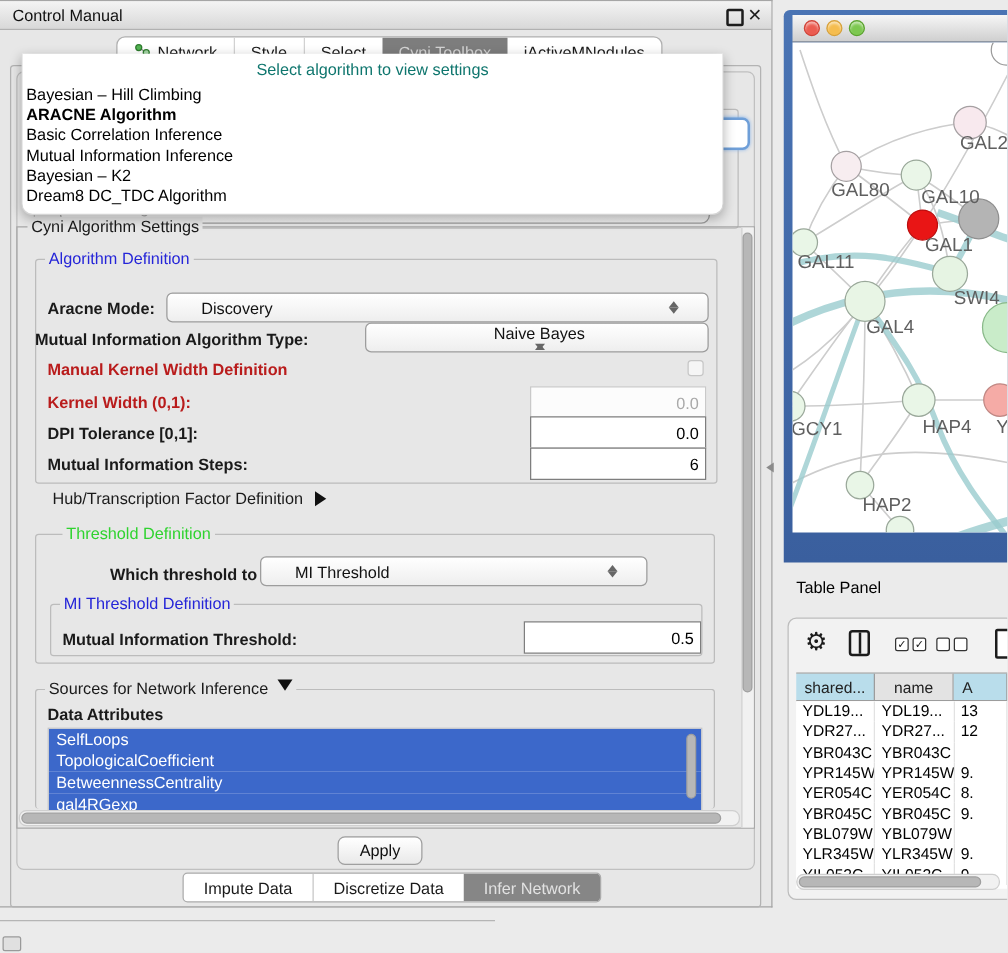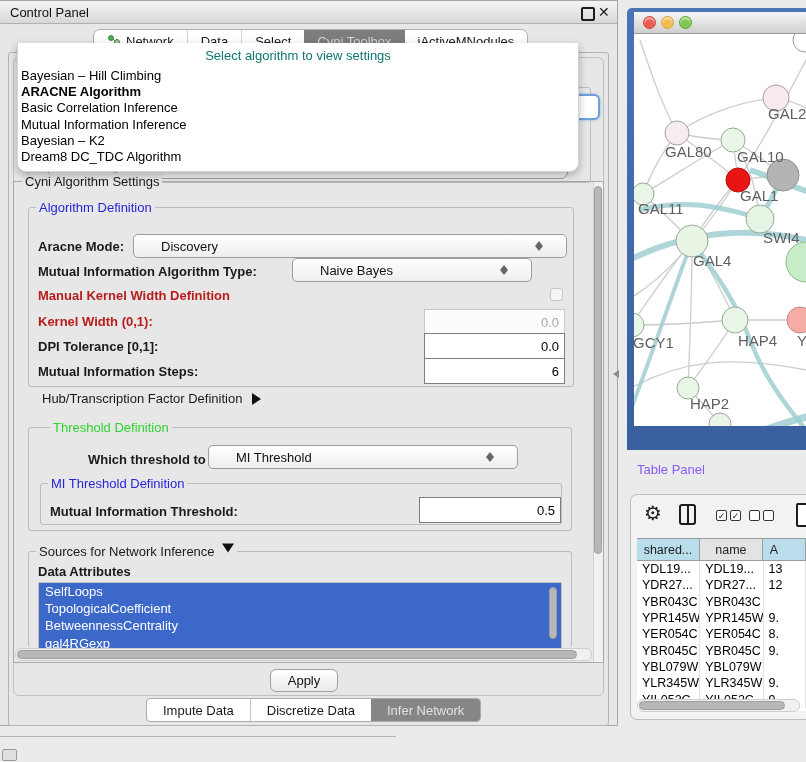--- a/index.html
+++ b/index.html
@@ -78,38 +78,38 @@
   .trow{display:flex;height:16.3px;background:#fff;}
   .td{font-size:12.5px;color:#000;padding-left:5px;box-sizing:border-box;border-right:1px solid #e2e2e2;overflow:hidden;white-space:nowrap;display:flex;align-items:center;}
 </style>
 </head>
 <body>
 
 <div id="root">
 
   <div class="a cwin">
     <div class="a titlebar">
-      <span class="t">Control Panel</span>
+      <span class="t">Control Manual</span>
       <div class="a winbtn-float" style="left:581px;top:6px;"></div>
       <div class="a winbtn-close" style="left:598px;top:6px;">✕</div>
     </div>
 
     <div class="a tabbar">
       <div class="tab">
         <svg width="14" height="14" viewBox="0 0 14 14">
           <line x1="4" y1="3" x2="10" y2="7" stroke="#888" stroke-width="1"></line>
           <line x1="4" y1="11" x2="10" y2="7" stroke="#888" stroke-width="1"></line>
           <circle cx="4" cy="3" r="2.4" fill="#53b553" stroke="#2e7b2e"></circle>
           <circle cx="10" cy="7" r="2.4" fill="#a5d6a5" stroke="#2e7b2e"></circle>
           <circle cx="4" cy="11" r="2.4" fill="#53b553" stroke="#2e7b2e"></circle>
         </svg>
         <span>Network</span>
       </div>
       <div class="tab">
-          <span>Data</span>
+          <span>Style</span>
         </div>
       <div class="tab">
           <span>Select</span>
         </div>
       <div class="tab sel">
           <span>Cyni Toolbox</span>
         </div>
       <div class="tab">
           <span>jActiveMNodules</span>
         </div>
@@ -129,22 +129,22 @@
 
     <div class="a grp" style="left:28px;top:206px;width:546px;height:180px;"></div>
     <div class="a grplabel blue" style="left:36px;top:206px;">Algorithm Definition</div>
 
     <div class="a lbl" style="left:38px;top:238px;">Aracne Mode:</div>
     <div class="a combo" style="left:133px;top:233px;width:434px;height:24px;">
       <span class="val">Discovery</span>
       <span class="spin"></span>
     </div>
 
-    <div class="a lbl" style="left:38px;top:263px;">Mutual Information Algorithm Type:</div>
-    <div class="a combo" style="left:292px;top:257px;width:240px;height:24px;">
+    <div class="a lbl" style="left:28px;top:263px;">Mutual Information Algorithm Type:</div>
+    <div class="a combo" style="left:292px;top:257px;width:275px;height:24px;flex-direction:column;">
       <span class="val">Naive Bayes</span>
       <span class="spin"></span>
     </div>
 
     <div class="a lbl dis" style="left:38px;top:287px;">Manual Kernel Width Definition</div>
     <div class="a chk" style="left:550px;top:287px;"></div>
 
     <div class="a lbl dis" style="left:38px;top:313px;">Kernel Width (0,1):</div>
     <div class="a tf dis" style="left:424px;top:308px;width:141px;height:21px;">
         <span>0.0</span>
@@ -299,21 +299,21 @@
         <text x="4" y="180">GAL11</text>
         <text x="59" y="232">GAL4</text>
         <text x="104" y="312">HAP4</text>
         <text x="163" y="312">Y</text>
         <text x="-1" y="314">GCY1</text>
         <text x="56" y="375">HAP2</text>
       </g>
     </svg>
   </div>
 
-  <div class="a" style="left:637px;top:462px;font-size:13px;color:#8b5cf6;">Table Panel</div>
+  <div class="a" style="left:637px;top:462px;font-size:13px;color:#000000;">Table Panel</div>
   <div class="a tpanel"></div>
 
   <div class="a gear" style="left:644px;top:503px;">⚙</div>
   <div class="a spliticon" style="left:679px;top:504px;"></div>
   <div class="a" style="left:716px;top:510px;display:flex;gap:3px;">
     <span class="cb">✓</span>
     <span class="cb">✓</span>
   </div>
   <div class="a" style="left:749px;top:510px;display:flex;gap:3px;">
     <span class="cb"></span>

